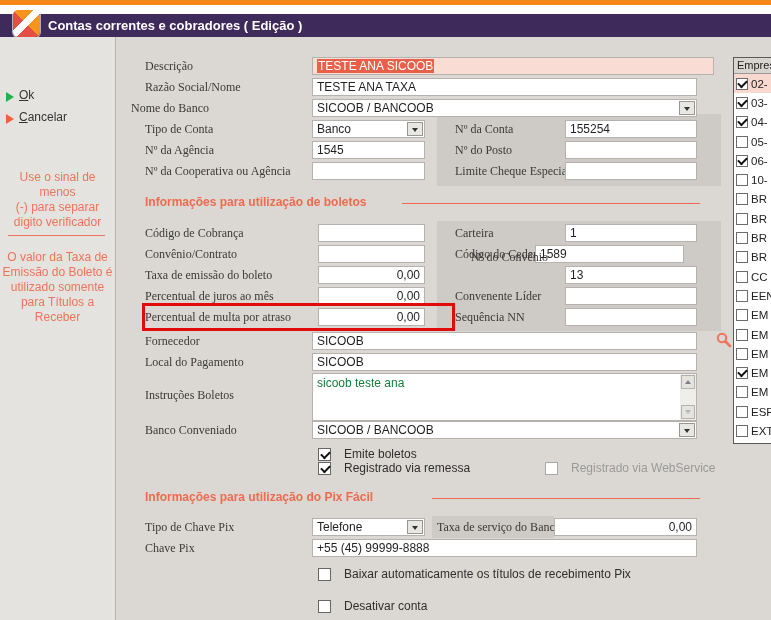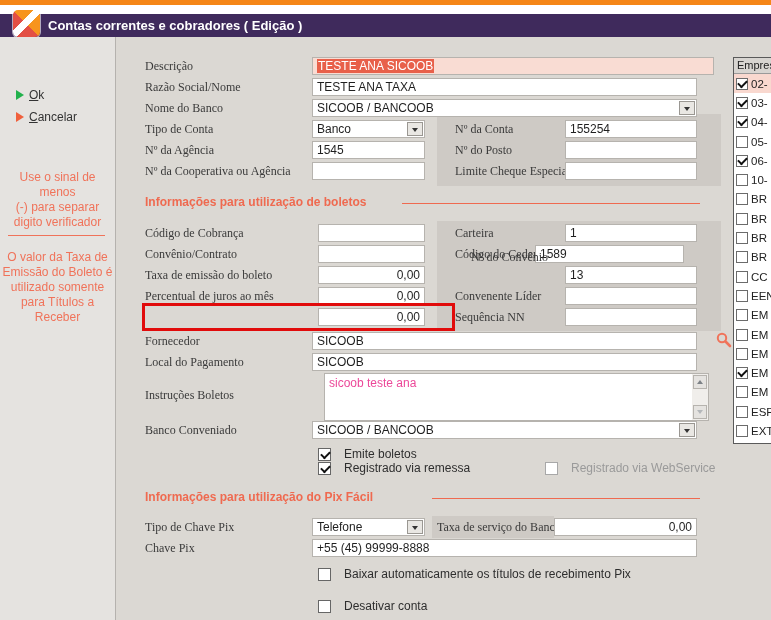--- a/index.html
+++ b/index.html
@@ -16,21 +16,21 @@
       linear-gradient(135deg, rgba(255,255,255,0) 0 38%, #ffffff 38% 56%, rgba(255,255,255,0) 56%),
       linear-gradient(45deg, #e34f44 0 50%, #f7941d 50% 100%);
     box-shadow:0 0 0 1px rgba(255,255,255,.6);}
 
   
   .sidebar{position:absolute;left:0;top:37px;width:115px;height:583px;background:#e5e3e0;
     border-right:1px solid #b5b2ae;}
   .content{position:absolute;left:116px;top:37px;width:655px;height:583px;background:#dbd8d3;}
   .gpanel{position:absolute;background:#cecac5;}
 
-  .sbitem{position:absolute;left:16px;display:flex;align-items:center;cursor:default;}
+  .sbitem{position:absolute;left:6px;display:flex;align-items:flex-end;cursor:default;}
   .tri{width:0;height:0;border-top:5px solid transparent;border-bottom:5px solid transparent;
     border-left:8px solid #22b14c;margin-right:5px;}
   .tri.orange{border-left-color:#f0603c;}
   .sbitem .t{font-size:12px;color:#333;display:inline-block;}
   .sbitem .t::first-letter{text-decoration:underline;}
   .sbnote{position:absolute;left:0;width:115px;text-align:center;color:#f0735a;
     font-size:12px;line-height:15px;white-space:pre-line;}
   .sbline{position:absolute;left:8px;width:97px;border-top:1px solid #f0735a;}
 
   
@@ -46,22 +46,22 @@
   .cbtn::after{content:"";position:absolute;left:4px;top:5px;width:0;height:0;
     border-left:3.5px solid transparent;border-right:3.5px solid transparent;border-top:4px solid #333;}
 
   .sechdr{position:absolute;font-size:12px;font-weight:bold;color:#ef6a50;white-space:nowrap;}
   .secline{position:absolute;height:0;border-top:1px solid #ef6a50;}
 
   .redbox{position:absolute;left:142px;top:303px;width:313px;height:28px;
     border:3px solid #e10b0b;box-sizing:border-box;z-index:6;}
 
   
-  .tarea{position:absolute;left:324px;top:373px;width:385px;height:48px;box-sizing:border-box;
-    background:#fff;border:1px solid #b6b3ae;font-size:12px;padding:2px 4px;color:#ec4899;}
+  .tarea{position:absolute;left:312px;top:373px;width:385px;height:48px;box-sizing:border-box;
+    background:#fff;border:1px solid #b6b3ae;font-size:12px;padding:2px 4px;color:#15803d;}
   .vscroll{position:absolute;top:0;right:0;width:16px;height:46px;background:#f0eeeb;}
   .sbtn{position:absolute;right:1px;width:14px;height:14px;background:#e5e3e0;
     border:1px solid #b6b3ae;box-sizing:border-box;}
   .sbtn.up{top:1px;} .sbtn.down{bottom:1px;}
   .sbtn::after{content:"";position:absolute;left:3px;width:0;height:0;
     border-left:3.5px solid transparent;border-right:3.5px solid transparent;}
   .sbtn.up::after{top:4px;border-bottom:4px solid #7d8287;}
   .sbtn.down::after{top:4px;border-top:4px solid #b4b7ba;}
 
   
@@ -127,21 +127,21 @@
   <div class="gpanel" style="left:437px;top:114px;width:284px;height:72px;"></div>
   <div class="gpanel" style="left:437px;top:221px;width:284px;height:110px;"></div>
   <div class="gpanel" style="left:432px;top:516px;width:122px;height:22px;"></div>
 
   <span class="lbl" style="left:145px;top:57px;">Descrição</span>
   <div class="fld pink" style="left:312px;top:57px;width:402px;"><span class="sel-text">TESTE ANA SICOOB</span></div>
 
   <span class="lbl" style="left:145px;top:78px;">Razão Social/Nome</span>
   <div class="fld" style="left:312px;top:78px;width:385px;">TESTE ANA TAXA</div>
 
-  <span class="lbl" style="left:145px;top:99px;">Nome do Banco</span>
+  <span class="lbl" style="left:131px;top:99px;">Nome do Banco</span>
   <div class="fld" style="left:312px;top:99px;width:385px;"><span>SICOOB / BANCOOB</span><span class="cbtn"></span></div>
 
   <span class="lbl" style="left:145px;top:120px;">Tipo de Conta</span>
   <div class="fld" style="left:312px;top:120px;width:113px;"><span>Banco</span><span class="cbtn"></span></div>
   <span class="lbl" style="left:455px;top:120px;">Nº da Conta</span>
   <div class="fld" style="left:565px;top:120px;width:132px;">155254</div>
 
   <span class="lbl" style="left:145px;top:141px;">Nº da Agência</span>
   <div class="fld" style="left:312px;top:141px;width:113px;">1545</div>
   <span class="lbl" style="left:455px;top:141px;">Nº do Posto</span>
@@ -168,20 +168,21 @@
   <span class="lbl" style="left:145px;top:266px;">Taxa de emissão do boleto</span>
   <div class="fld right" style="left:318px;top:266px;width:107px;">0,00</div>
   <span class="lbl" style="left:455px;top:248px;margin-left:16px;">Nº do Convênio</span>
   <div class="fld" style="left:565px;top:266px;width:132px;">13</div>
 
   <span class="lbl" style="left:145px;top:287px;">Percentual de juros ao mês</span>
   <div class="fld right" style="left:318px;top:287px;width:107px;">0,00</div>
   <span class="lbl" style="left:455px;top:287px;">Convenente Líder</span>
   <div class="fld" style="left:565px;top:287px;width:132px;"></div>
 
+  <span class="lbl" style="left:145px;top:308px;">Percentual de multa por atraso</span>
   <div class="fld right" style="left:318px;top:308px;width:107px;">0,00</div>
   <span class="lbl" style="left:455px;top:308px;">Sequência NN</span>
   <div class="fld" style="left:565px;top:308px;width:132px;"></div>
 
   <div class="redbox"></div>
 
   <span class="lbl" style="left:145px;top:332px;">Fornecedor</span>
   <div class="fld" style="left:312px;top:332px;width:385px;">SICOOB</div>
   <svg class="mag" viewBox="0 0 16 16">
     <circle cx="6" cy="6" r="4.2" fill="none" stroke="#f0735a" stroke-width="2"></circle>

